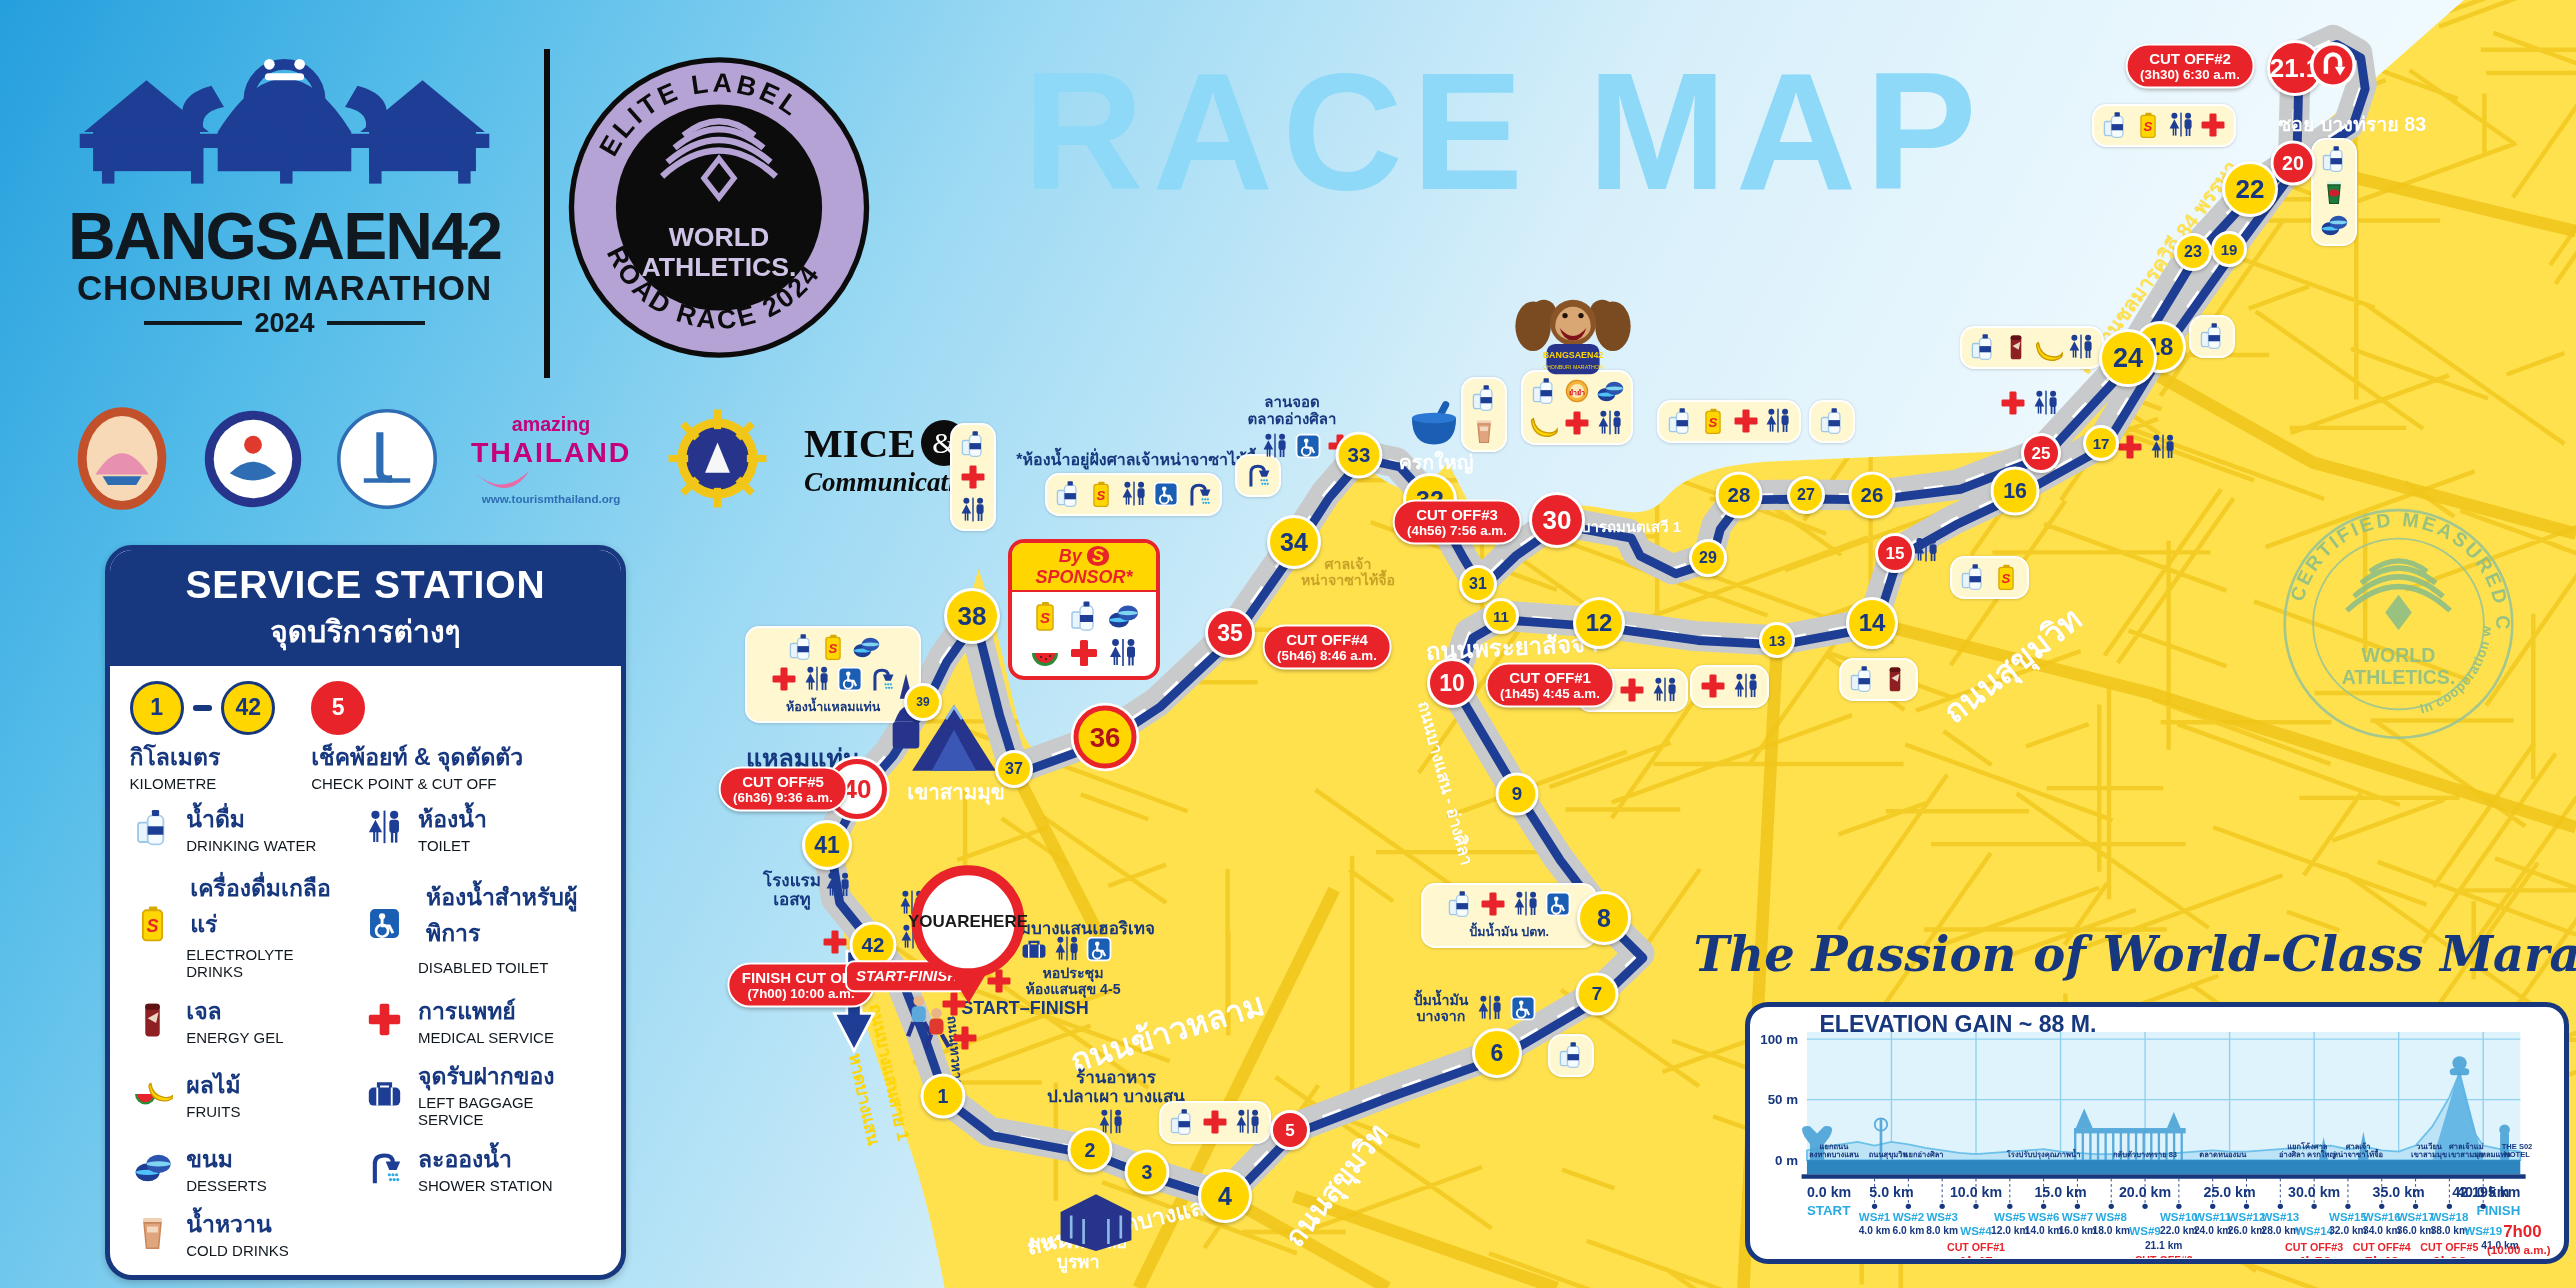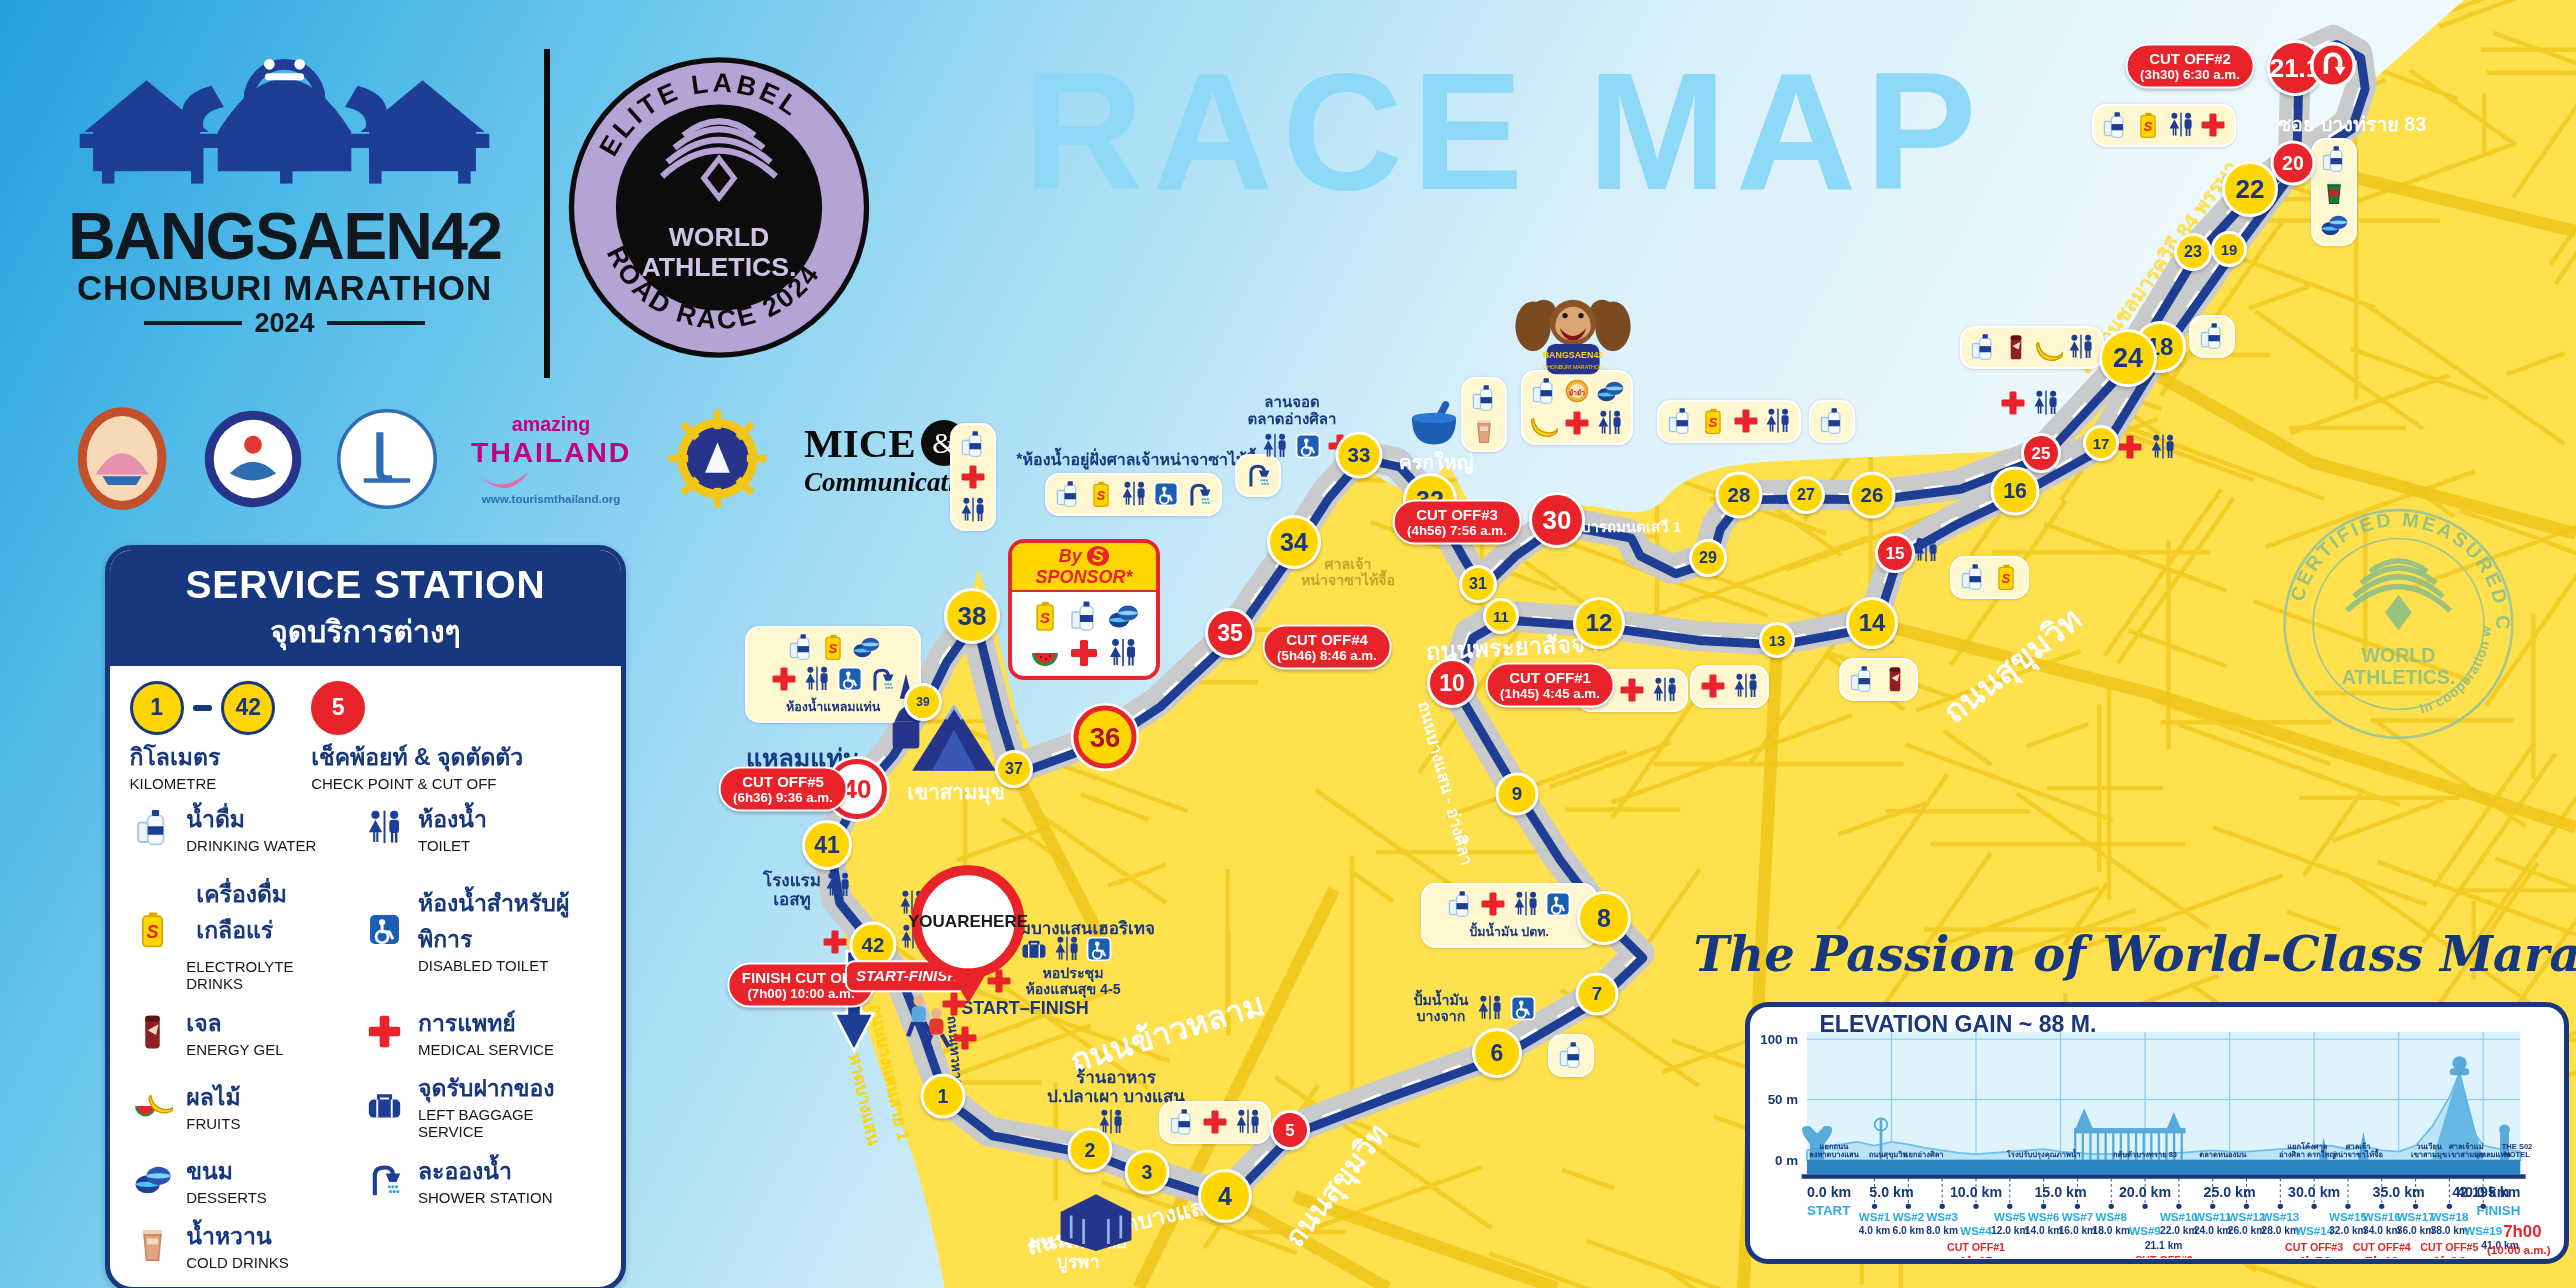--- a/index.html
+++ b/index.html
@@ -296,37 +296,37 @@
       <span class="leg-ic">
               <svg width="41" height="41" viewBox="0 0 34 34">
                 <g>
                   <rect x="14" y="3" width="7" height="4" rx="1" fill="#d9a800"></rect>
                   <rect x="9" y="6" width="16" height="25" rx="3" fill="#ffd600" stroke="#d9a800" stroke-width="1.5"></rect>
                   <text x="17" y="24" font-size="15" font-weight="bold" font-style="italic" fill="#e8232a" text-anchor="middle">S</text>
                 </g>
               </svg>
             </span>
       <span>
-              <div class="leg-th" style="margin:10px">เครื่องดื่มเกลือแร่</div>
+              <div class="leg-th" style="margin:4px">เครื่องดื่มเกลือแร่</div>
               <div class="leg-en">ELECTROLYTE DRINKS</div>
             </span>
           </div>
           <div class="leg-item">
       <span class="leg-ic">
               <svg width="41" height="41" viewBox="0 0 34 34">
                 <g>
                   <rect x="4" y="4" width="26" height="26" rx="5" fill="#1b5fb4" stroke="#ffffff" stroke-width="2"></rect>
                   <circle cx="15" cy="11" r="2.6" fill="#fff"></circle>
                   <path d="M15,13 v6 h6 l3,6" stroke="#fff" stroke-width="2.4" fill="none"></path>
                   <circle cx="15" cy="23" r="5" fill="none" stroke="#fff" stroke-width="2.2"></circle>
                 </g>
               </svg>
             </span>
       <span>
-              <div class="leg-th" style="margin:0">ห้องน้ำสำหรับผู้พิการ</div>
+              <div class="leg-th" style="margin:8px">ห้องน้ำสำหรับผู้พิการ</div>
               <div class="leg-en">DISABLED TOILET</div>
             </span>
           </div>
           <div class="leg-item">
       <span class="leg-ic">
               <svg width="41" height="41" viewBox="0 0 34 34">
                 <g>
                   <rect x="11" y="4" width="12" height="27" rx="3" fill="#8e1f23"></rect>
                   <rect x="11" y="4" width="12" height="5" rx="2" fill="#5f1114"></rect>
                   <polygon points="13,16 22,11 20,20" fill="#e8d9c4"></polygon>

